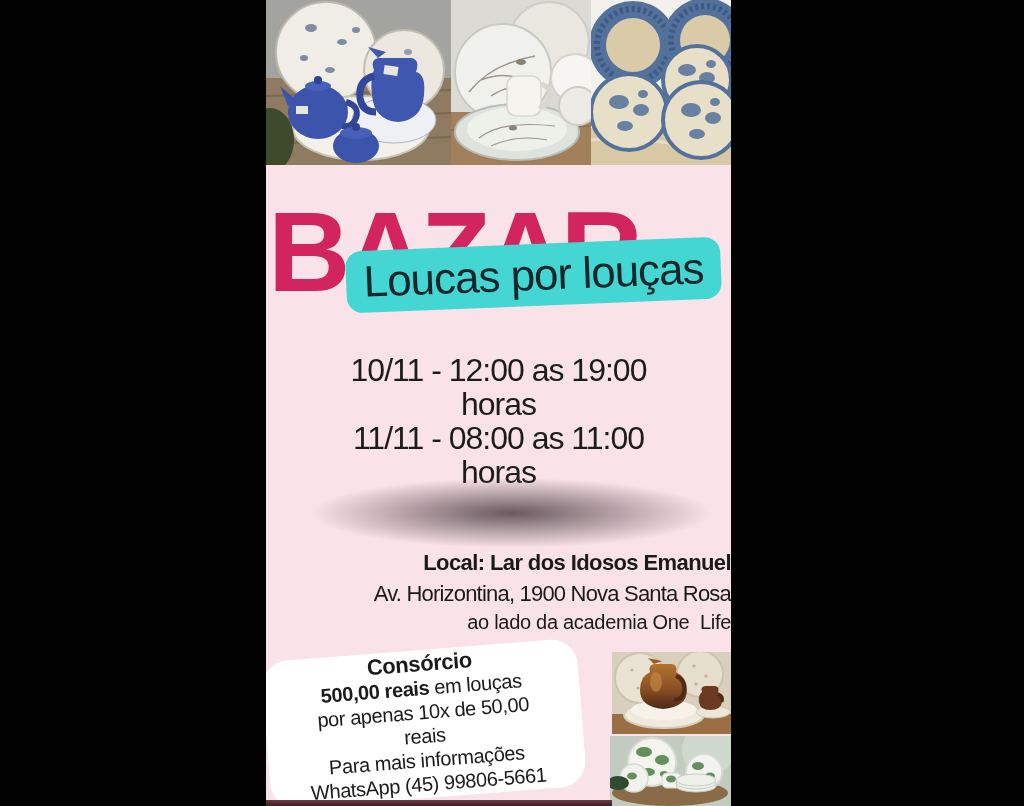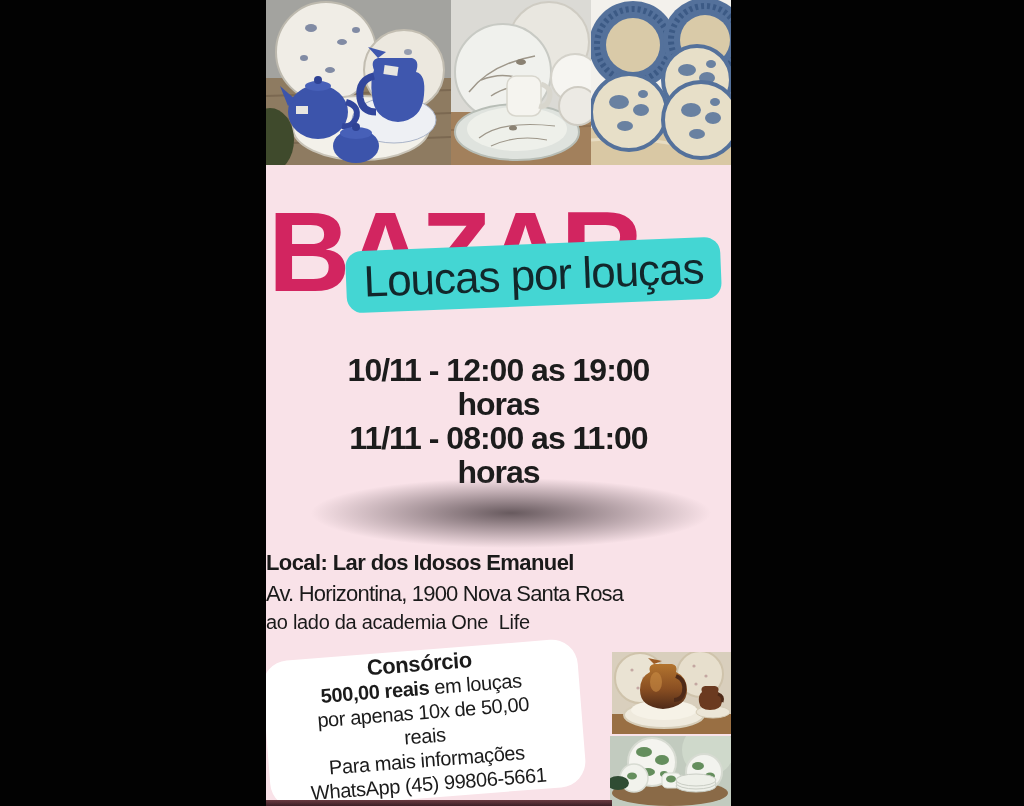--- a/index.html
+++ b/index.html
@@ -23,29 +23,29 @@
     background:#44d6d3;border-radius:16px;
     transform:rotate(-2.3deg);
     display:flex;align-items:center;justify-content:center;
   }
   .subtitle-highlight span{
     font-size:44px;font-weight:500;color:#12272b;letter-spacing:-1px;white-space:nowrap;
   }
   .dates{
     position:absolute;left:0;top:353px;width:465px;
     text-align:center;font-size:32px;line-height:34px;letter-spacing:-1px;
-    font-weight:700;color:#1c1c1c;
+    font-weight:400;color:#1c1c1c;
   }
   .shadow-ellipse{
     position:absolute;left:45px;top:478px;width:400px;height:70px;
     background:radial-gradient(closest-side,rgba(78,66,70,0.85) 0%,rgba(112,97,102,0.55) 48%,rgba(249,226,232,0) 100%);
     border-radius:50%;
   }
   .location{
-    position:absolute;left:0;top:548px;width:465px;text-align:left;color:#1a1a1a;
+    position:absolute;left:0;top:548px;width:465px;text-align:right;color:#1a1a1a;
   }
   .location .loc1{font-size:22px;font-weight:700;line-height:30px;letter-spacing:-0.6px;}
   .location .loc2{font-size:22px;font-weight:400;line-height:32px;letter-spacing:-0.8px;}
   .location .loc3{font-size:20px;font-weight:400;line-height:24px;letter-spacing:-0.3px;white-space:pre-wrap;}
   .promo-box{
     position:absolute;left:0px;top:650px;width:316px;height:148px;
     background:#ffffff;border-radius:26px;
     transform:rotate(-4.5deg);
     display:flex;flex-direction:column;align-items:center;justify-content:center;
     text-align:center;color:#1b1b1b;padding:4px 6px;box-sizing:border-box;

